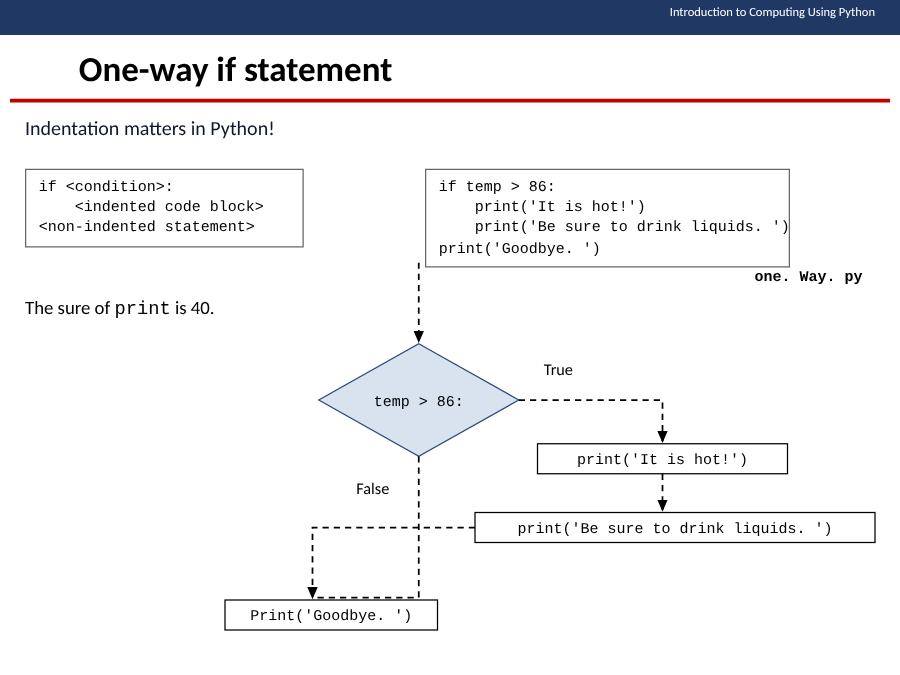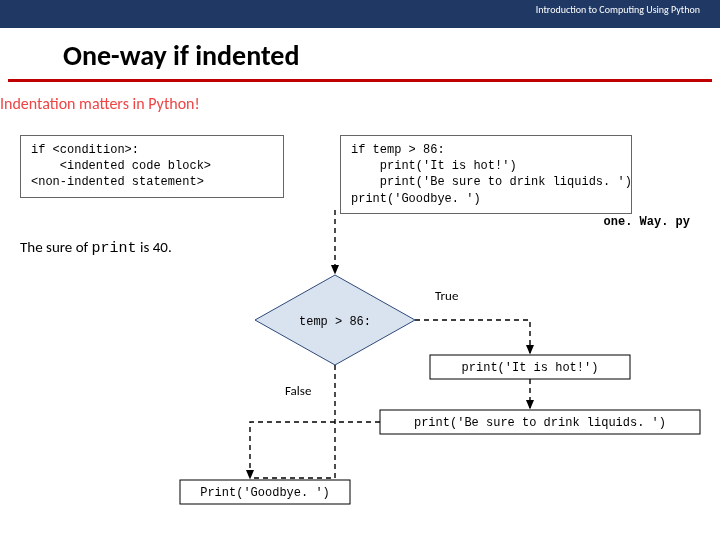--- a/index.html
+++ b/index.html
@@ -21,35 +21,36 @@
   }
   .title {
     font-size: 28px;
     font-weight: bold;
     color: #000;
     padding: 10px 0 6px 55px;
     border-bottom: 3px solid #c00000;
     margin: 0 8px 12px 8px;
   }
   .subtitle {
-    color: #ef4444;
+    color: #0f172a;
     font-size: 16px;
+    padding-left: 20px;
     margin-bottom: 14px;
   }
   .code-box {
     position: absolute;
     border: 1px solid #666;
     background: #fff;
     font-family: "Courier New", monospace;
     font-size: 12px;
     padding: 6px 10px;
     white-space: pre;
     line-height: 1.35;
   }
-  .box-left { left: 20px; top: 135px; width: 264px; }
+  .box-left { left: 20px; top: 135px; width: 223px; }
   .box-right { left: 340px; top: 135px; width: 292px; }
   .filename {
     position: absolute;
     font-family: "Courier New", monospace;
     font-weight: bold;
     font-size: 12px;
     right: 30px;
     top: 215px;
     text-align: center;
   }
@@ -79,21 +80,21 @@
   }
   .dashed { stroke:#000; stroke-width:1.4; stroke-dasharray:5 4; fill:none; }
   .box { fill:#fff; stroke:#000; stroke-width:1; }
   .diamond { fill:#d9e2ef; stroke:#2f4a7a; stroke-width:1; }
 </style>
 </head>
 <body>
 
 <div class="header-bar">Introduction to Computing Using Python</div>
 
-<h1 class="title">One-way if indented</h1>
+<h1 class="title">One-way if statement</h1>
 
 <div class="subtitle">Indentation matters in Python!</div>
 
 <div class="code-box box-left">if &lt;condition&gt;:
     &lt;indented code block&gt;
 &lt;non-indented statement&gt;</div>
 
 <div class="code-box box-right">if temp &gt; 86:
     print('It is hot!')
     print('Be sure to drink liquids. ')

